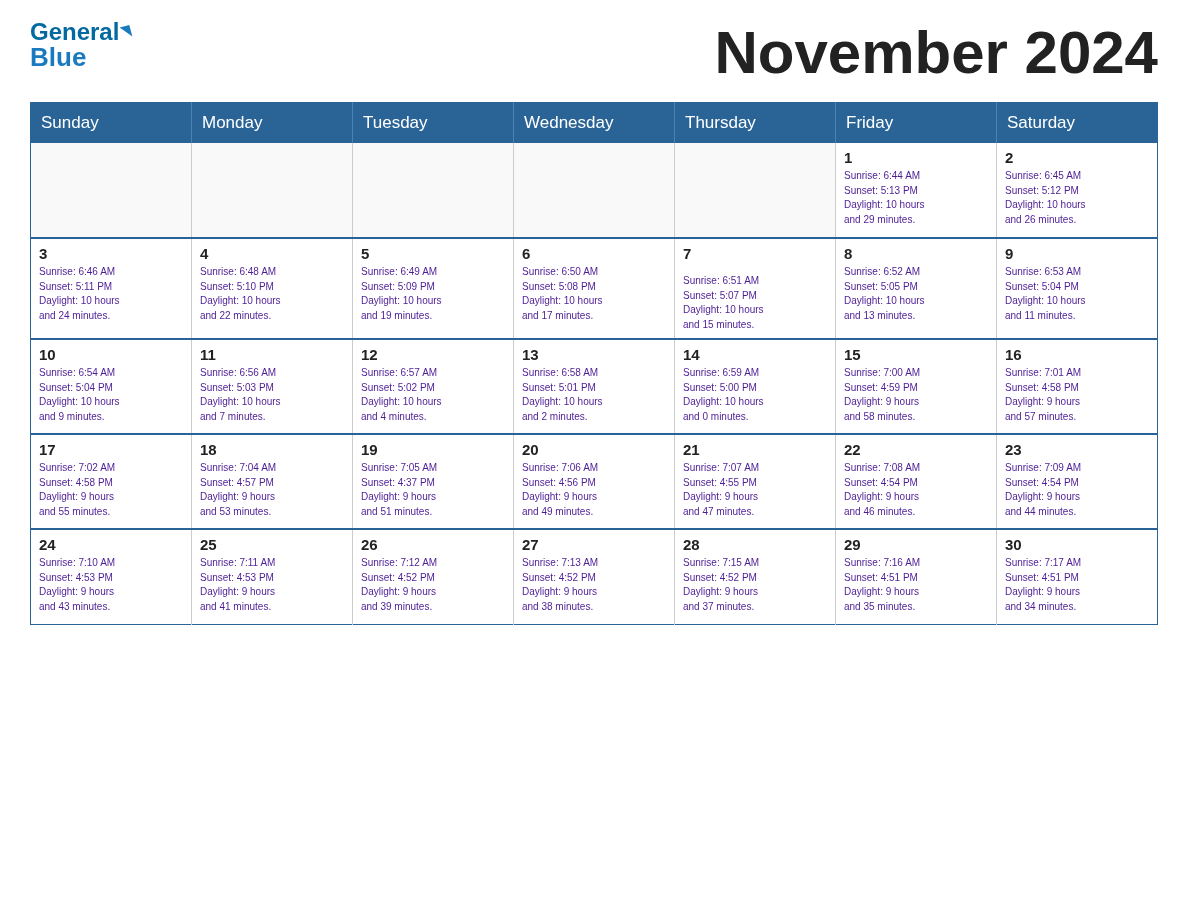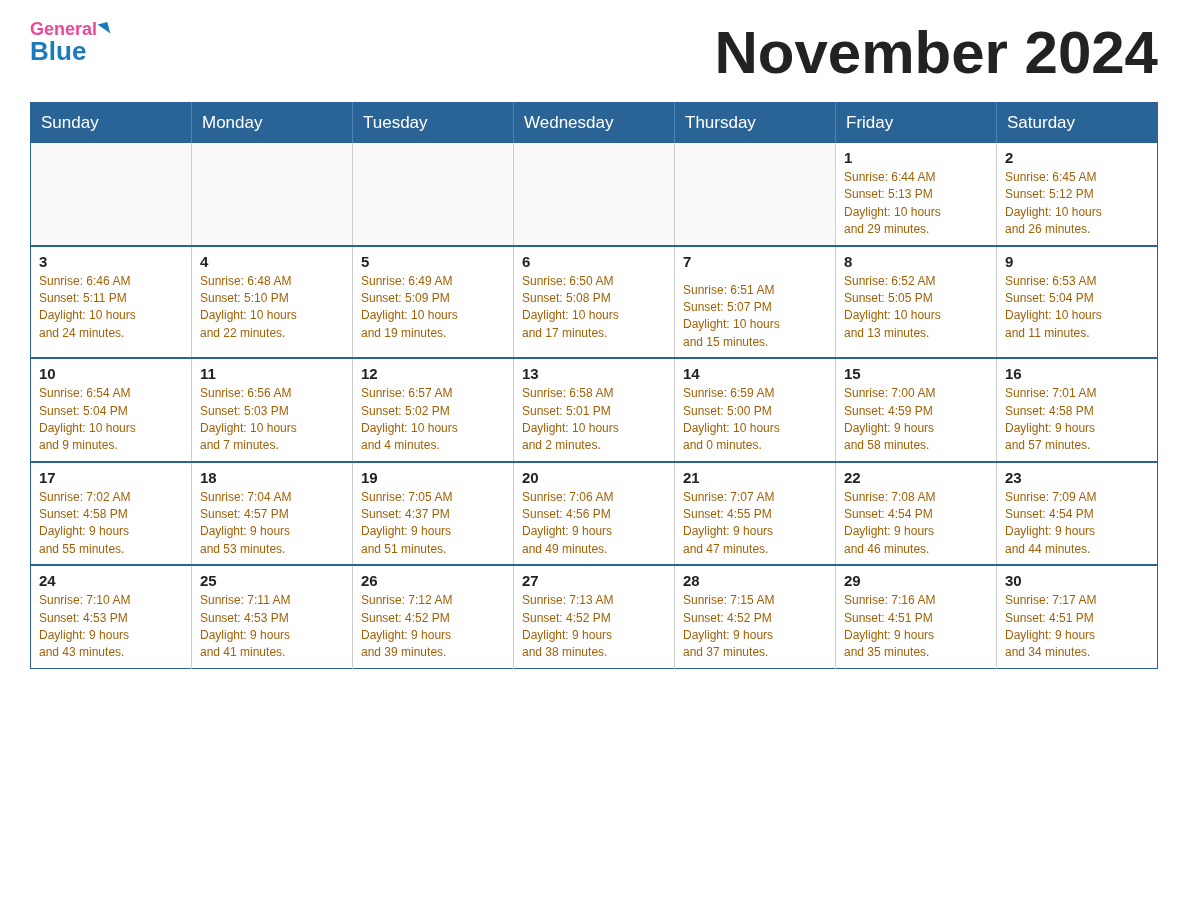--- a/index.html
+++ b/index.html
@@ -15,23 +15,23 @@
       justify-content: space-between;
       align-items: flex-start;
       margin-bottom: 16px;
     }
     .logo-area {
       display: flex;
       flex-direction: column;
       align-items: flex-start;
     }
     .logo-general {
-      font-size: 18px;
+      font-size: 24px;
       font-weight: bold;
-      color: #ec4899;
+      color: #0369a1;
       line-height: 1;
     }
     .logo-blue {
       font-size: 26px;
       font-weight: bold;
       color: #1a7abf;
       line-height: 1;
     }
     .logo-triangle {
       display: inline-block;
@@ -92,22 +92,22 @@
       border-bottom: none;
     }
     .day-number {
       font-size: 15px;
       font-weight: bold;
       color: #222;
       display: block;
       margin-bottom: 3px;
     }
     .day-info {
-      font-size: 12px;
-      color: #a16207;
+      font-size: 10px;
+      color: #4c1d95;
       line-height: 1.45;
     }
     .empty-cell {
       background: #f9f9f9;
     }
   </style>
 </head>
 <body>
 
 <div class="header-area">

